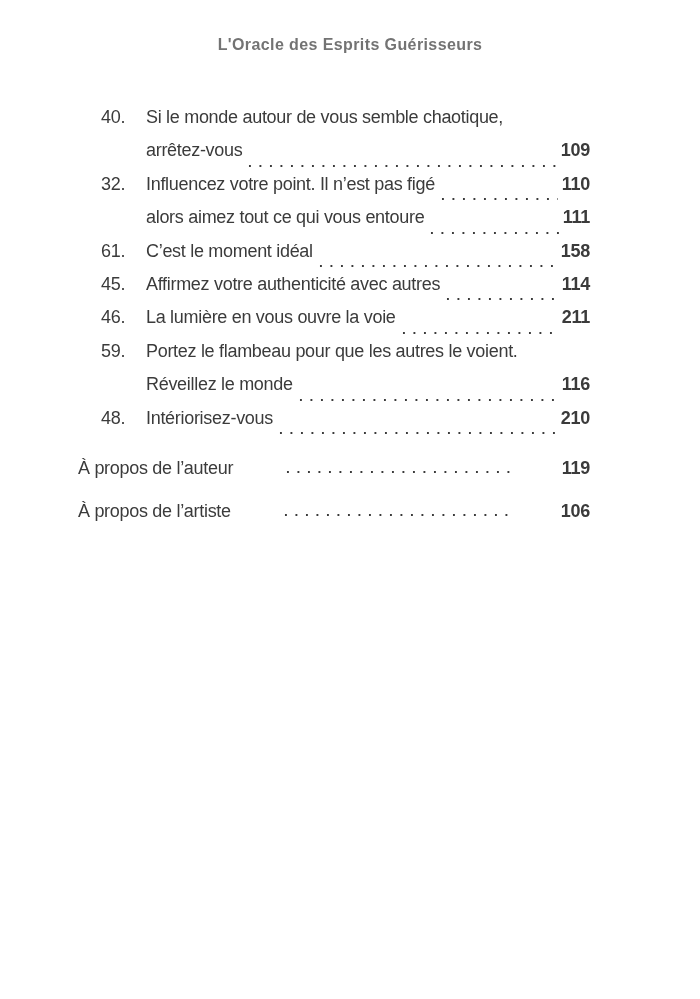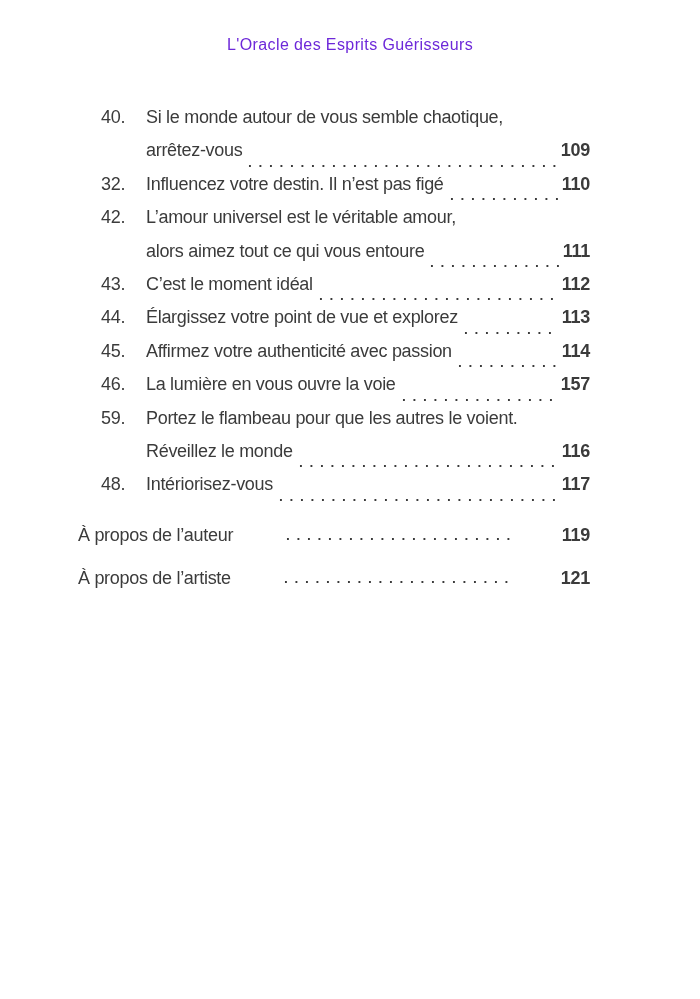--- a/index.html
+++ b/index.html
@@ -18,21 +18,22 @@
     color: #3b3b3b;
   }
   .book-title {
     position: absolute;
     top: 36px;
     left: 0;
     width: 100%;
     text-align: center;
     font-size: 16px;
     letter-spacing: 0.4px;
-    color: #6d28d9;
+    color: #737373;
+    font-weight: bold;
   }
   .toc {
     position: absolute;
     top: 101px;
     left: 101px;
     width: 489px; 
     font-size: 18px;
     letter-spacing: -0.3px;
   }
   .row {
@@ -93,91 +94,81 @@
 
     <div class="row">
       <span class="num"></span>
       <span class="txt">arrêtez-vous</span>
       <span class="dots"></span>
       <span class="pg">109</span>
     </div>
 
     <div class="row">
       <span class="num">32.</span>
-      <span class="txt">Influencez votre destin. Il n’est pas figé</span>
+      <span class="txt">Influencez votre point. Il n’est pas figé</span>
       <span class="dots"></span>
       <span class="pg">110</span>
     </div>
 
-    <div class="row">
-      <span class="num">42.</span>
-      <span class="txt">L’amour universel est le véritable amour,</span>
-    </div>
 
     <div class="row">
       <span class="num"></span>
       <span class="txt">alors aimez tout ce qui vous entoure</span>
       <span class="dots"></span>
       <span class="pg">111</span>
     </div>
 
     <div class="row">
-      <span class="num">43.</span>
+      <span class="num">61.</span>
       <span class="txt">C’est le moment idéal</span>
       <span class="dots"></span>
-      <span class="pg">112</span>
+      <span class="pg">158</span>
     </div>
 
-    <div class="row">
-      <span class="num">44.</span>
-      <span class="txt">Élargissez votre point de vue et explorez</span>
-      <span class="dots"></span>
-      <span class="pg">113</span>
-    </div>
 
     <div class="row">
       <span class="num">45.</span>
-      <span class="txt">Affirmez votre authenticité avec passion</span>
+      <span class="txt">Affirmez votre authenticité avec autres</span>
       <span class="dots"></span>
       <span class="pg">114</span>
     </div>
 
     <div class="row">
       <span class="num">46.</span>
       <span class="txt">La lumière en vous ouvre la voie</span>
       <span class="dots"></span>
-      <span class="pg">157</span>
+      <span class="pg">211</span>
     </div>
 
     <div class="row">
       <span class="num">59.</span>
       <span class="txt">Portez le flambeau pour que les autres le voient.</span>
     </div>
 
     <div class="row">
       <span class="num"></span>
       <span class="txt">Réveillez le monde</span>
       <span class="dots"></span>
       <span class="pg">116</span>
     </div>
 
     <div class="row">
       <span class="num">48.</span>
       <span class="txt">Intériorisez-vous</span>
       <span class="dots"></span>
-      <span class="pg">117</span>
+      <span class="pg">210</span>
     </div>
 
     <div class="extras">
       <div class="extra-row">
         <span class="txt">À propos de l’auteur</span>
         <span class="dots"></span>
         <span class="pg">119</span>
       </div>
       <div class="extra-row">
         <span class="txt">À propos de l’artiste</span>
         <span class="dots"></span>
-        <span class="pg">121</span>
+        <span class="pg">106</span>
       </div>
     </div>
 
   </div>
 </div>
 
 </body></html>

